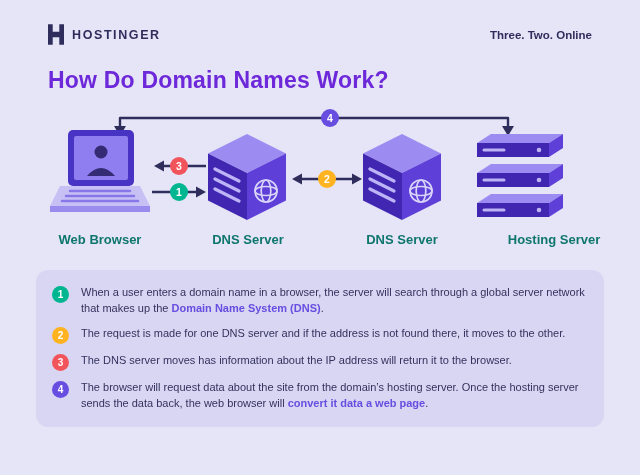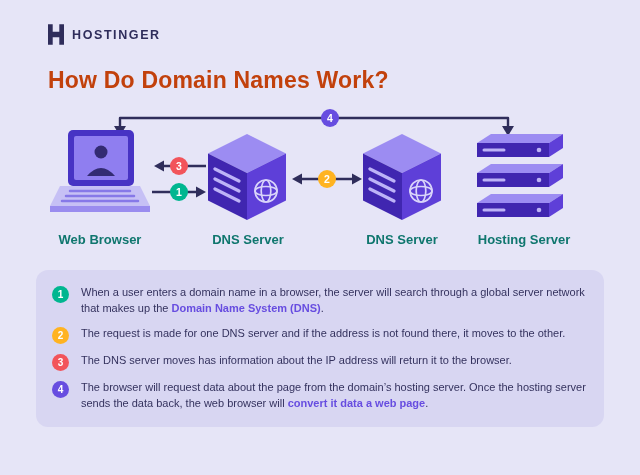--- a/index.html
+++ b/index.html
@@ -7,21 +7,21 @@
     width:640px; height:475px;
     background:#E6E5F7;
     font-family:"Liberation Sans", sans-serif;
     overflow:hidden;
     position:relative;
   }
   .header { display:flex; justify-content:space-between; align-items:center; padding:24px 48px 0 48px; }
   .brand { display:flex; align-items:center; gap:8px; color:#2F2D5B; font-weight:800; font-size:12.5px; letter-spacing:1.6px; }
   .tagline { color:#2F2D5B; font-weight:700; font-size:11.5px; }
 
-  .title { margin:22px 48px 0; font-size:23px; font-weight:800; color:#c2410c; letter-spacing:0.2px; }
+  .title { margin:22px 48px 0; font-size:23px; font-weight:800; color:#6d28d9; letter-spacing:0.2px; }
 
   .diagram { position:relative; height:150px; margin-top:12px; }
   .arrow-overlay { position:absolute; left:0; top:0; }
   .node-icon { position:absolute; }
   .node-label { position:absolute; top:126px; transform:translateX(-50%); font-size:13px; font-weight:700; color:#0f766e; white-space:nowrap; }
   .num-badge {
     position:absolute; width:18px; height:18px; border-radius:50%;
     display:flex; align-items:center; justify-content:center;
     color:#fff; font-size:10.5px; font-weight:700;
     box-shadow:0 0 0 2px rgba(230,229,247,0.0);
@@ -40,20 +40,21 @@
 </head>
 <body>
 
 <div class="header">
   <div class="brand">
     <svg width="16" height="21" viewBox="0 0 17 22">
       <path d="M0 0h5v8h7V0h5v22h-5v-8H5v8H0z" fill="#2F2D5B"></path>
     </svg>
     <span>HOSTINGER</span>
   </div>
+  <div class="tagline">Three. Two. Online</div>
 </div>
 
 <div class="title">How Do Domain Names Work?</div>
 
 <div class="diagram">
 
   <svg class="arrow-overlay" width="640" height="150" viewBox="0 0 640 150">
     <g stroke="#2F2D5B" stroke-width="2.4" fill="none" stroke-linejoin="round">
       <path d="M120 22 V12 H508 V22"></path>
     </g>
@@ -147,21 +148,21 @@
   </svg>
 
   <div class="num-badge" style="left: 170px; top: 77px; background-color: rgb(0, 182, 144);">1</div>
   <div class="num-badge" style="left: 318px; top: 64px; background-color: rgb(255, 179, 33);">2</div>
   <div class="num-badge" style="left: 170px; top: 51px; background-color: rgb(242, 84, 91);">3</div>
   <div class="num-badge" style="left: 321px; top: 3px; background-color: rgb(103, 77, 224);">4</div>
 
   <div class="node-label" style="left:100px">Web Browser</div>
   <div class="node-label" style="left:248px">DNS Server</div>
   <div class="node-label" style="left:402px">DNS Server</div>
-  <div class="node-label" style="left:524px">Hosting Server</div>
+  <div class="node-label" style="left:554px">Hosting Server</div>
 </div>
 
 <div class="panel">
 
   <div class="step">
     <div class="step-badge" style="background-color: rgb(0, 182, 144);">1</div>
     <div class="step-text"><span>When a user enters a domain name in a browser, the server will search through a global server network that makes up the </span><span class="hl">Domain Name System (DNS)</span><span>.</span></div>
   </div>
 
   <div class="step">
@@ -169,16 +170,16 @@
     <div class="step-text"><span>The request is made for one DNS server and if the address is not found there, it moves to the other.</span><span class="hl"></span><span></span></div>
   </div>
 
   <div class="step">
     <div class="step-badge" style="background-color: rgb(242, 84, 91);">3</div>
     <div class="step-text"><span>The DNS server moves has information about the IP address will return it to the browser.</span><span class="hl"></span><span></span></div>
   </div>
 
   <div class="step">
     <div class="step-badge" style="background-color: rgb(103, 77, 224);">4</div>
-    <div class="step-text"><span>The browser will request data about the page from the domain’s hosting server. Once the hosting server sends the data back, the web browser will </span><span class="hl">convert it data a web page</span><span>.</span></div>
+    <div class="step-text"><span>The browser will request data about the site from the domain’s hosting server. Once the hosting server sends the data back, the web browser will </span><span class="hl">convert it data a web page</span><span>.</span></div>
   </div>
 
 </div>
 
 </body></html>

